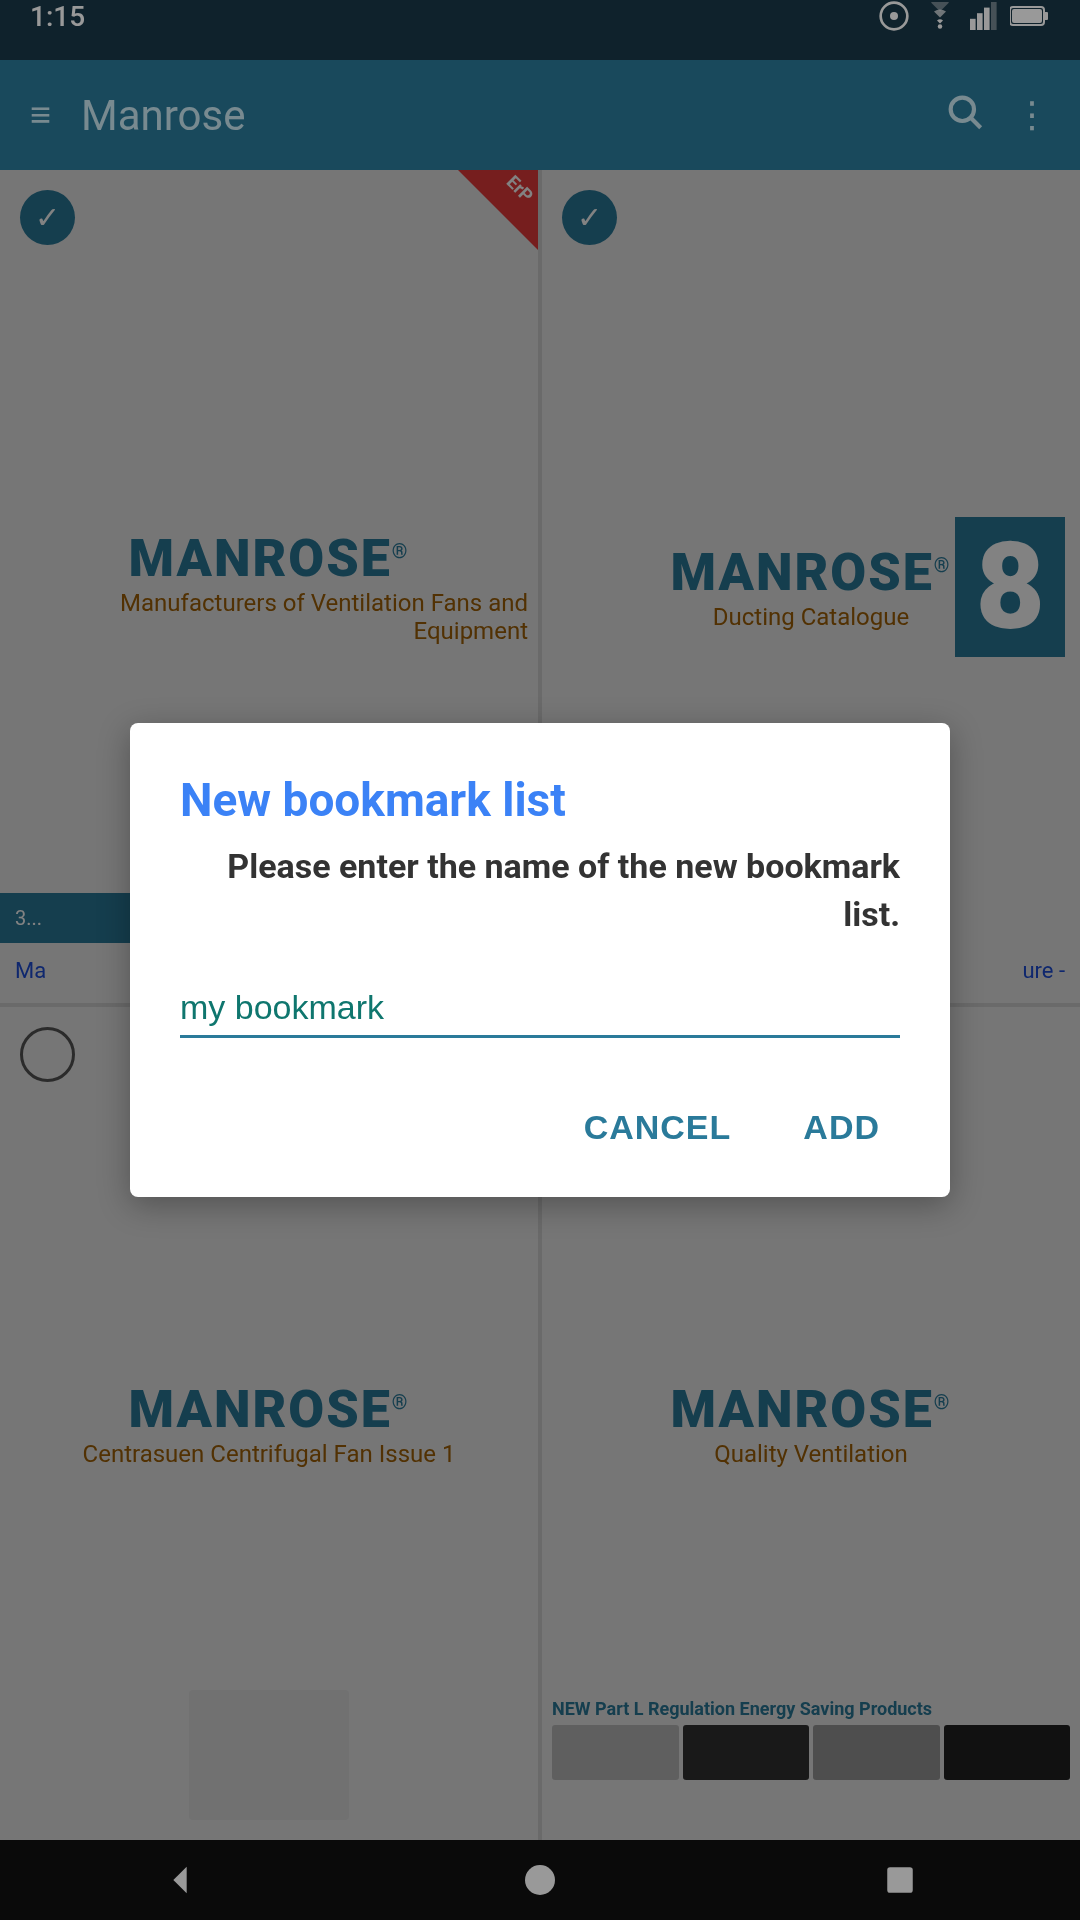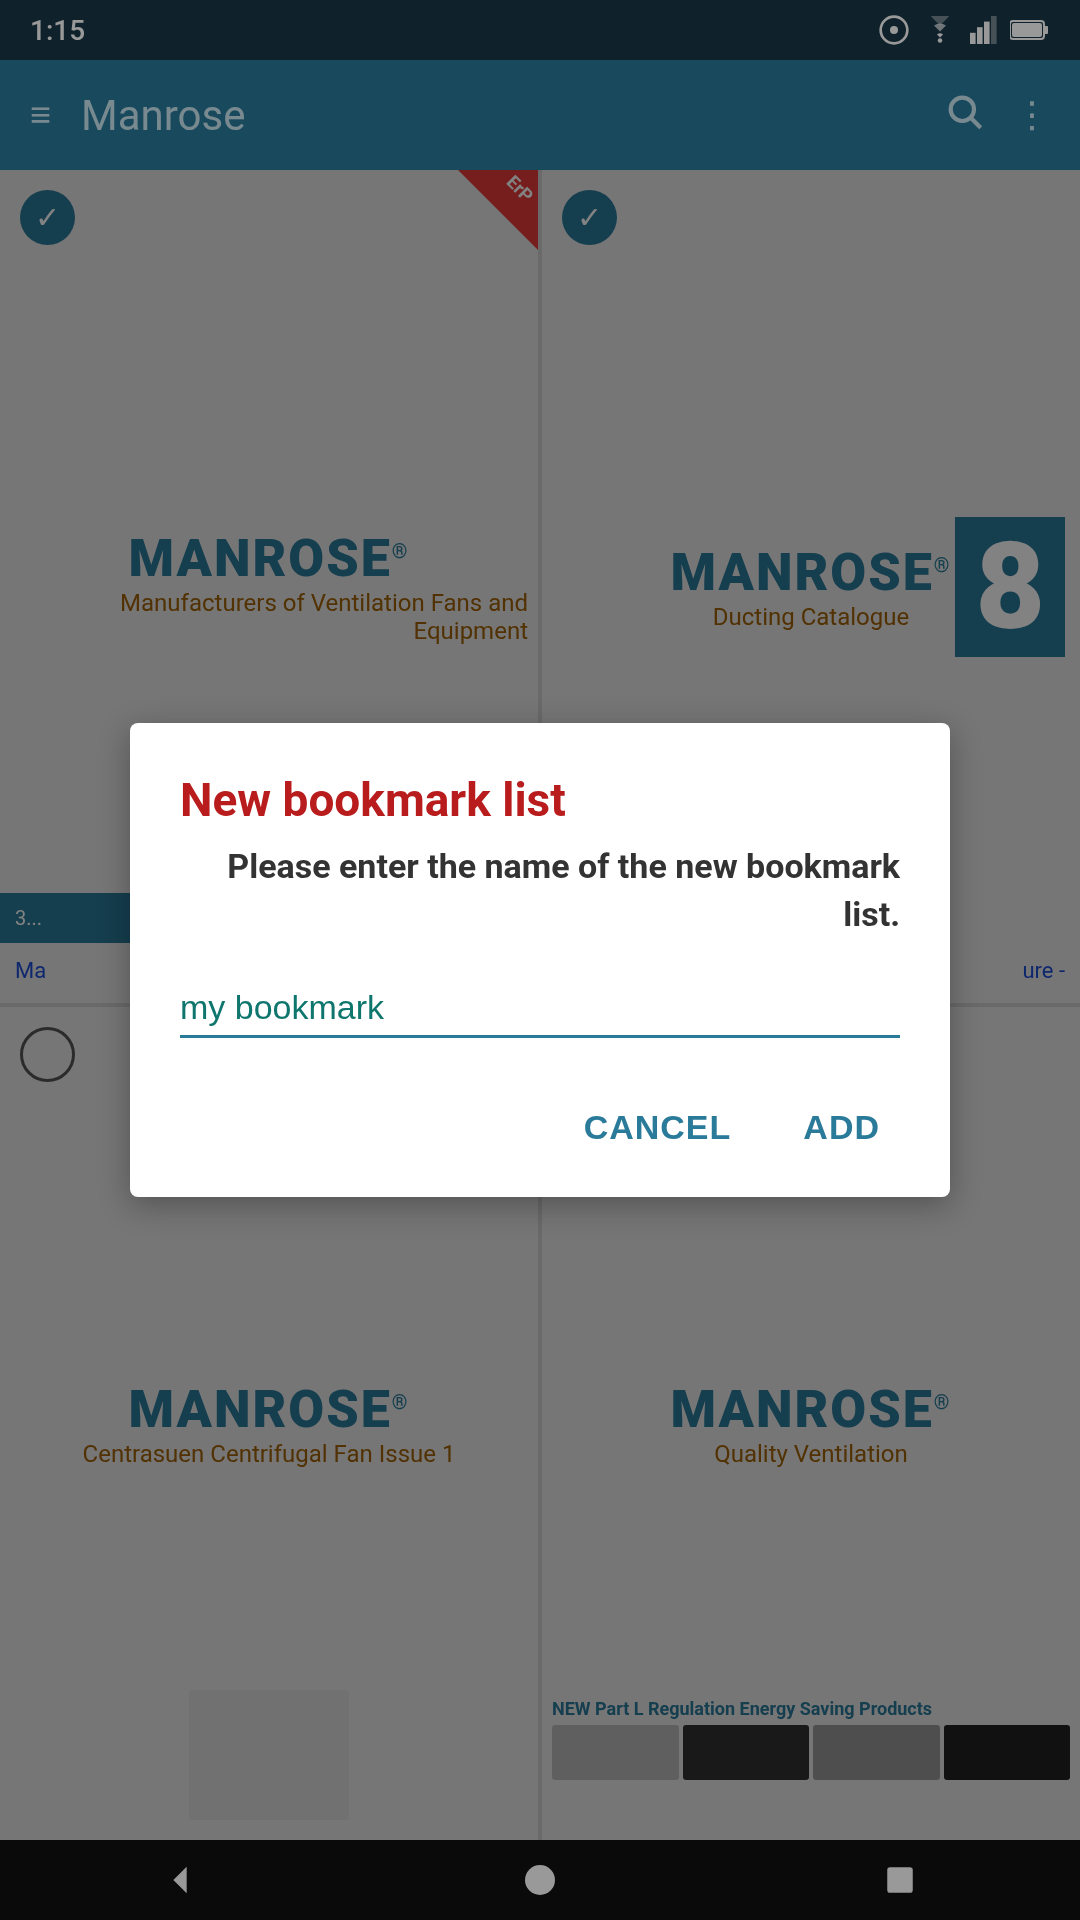--- a/index.html
+++ b/index.html
@@ -13,21 +13,21 @@
       overflow: hidden;
       position: relative;
     }
 
     
     .status-bar {
       width: 100%;
       height: 60px;
       background: #1a3a4a;
       display: flex;
-      align-items: center;
+      align-items: flex-start;
       justify-content: space-between;
       padding: 0 30px;
       color: white;
     }
     .status-bar-left {
       font-size: 28px;
       font-weight: 500;
     }
     .status-bar-right {
       display: flex;
@@ -190,21 +190,21 @@
       background: white;
       border-radius: 8px;
       width: 820px;
       padding: 50px 50px 40px 50px;
       box-shadow: 0 8px 32px rgba(0,0,0,0.3);
     }
 
     .dialog-title {
       font-size: 46px;
       font-weight: 700;
-      color: #b91c1c;
+      color: #3b82f6;
       margin-bottom: 16px;
     }
 
     .dialog-message {
       font-size: 34px;
       color: #333;
       text-align: right;
       line-height: 1.4;
       margin-bottom: 50px;
       font-weight: bold;

